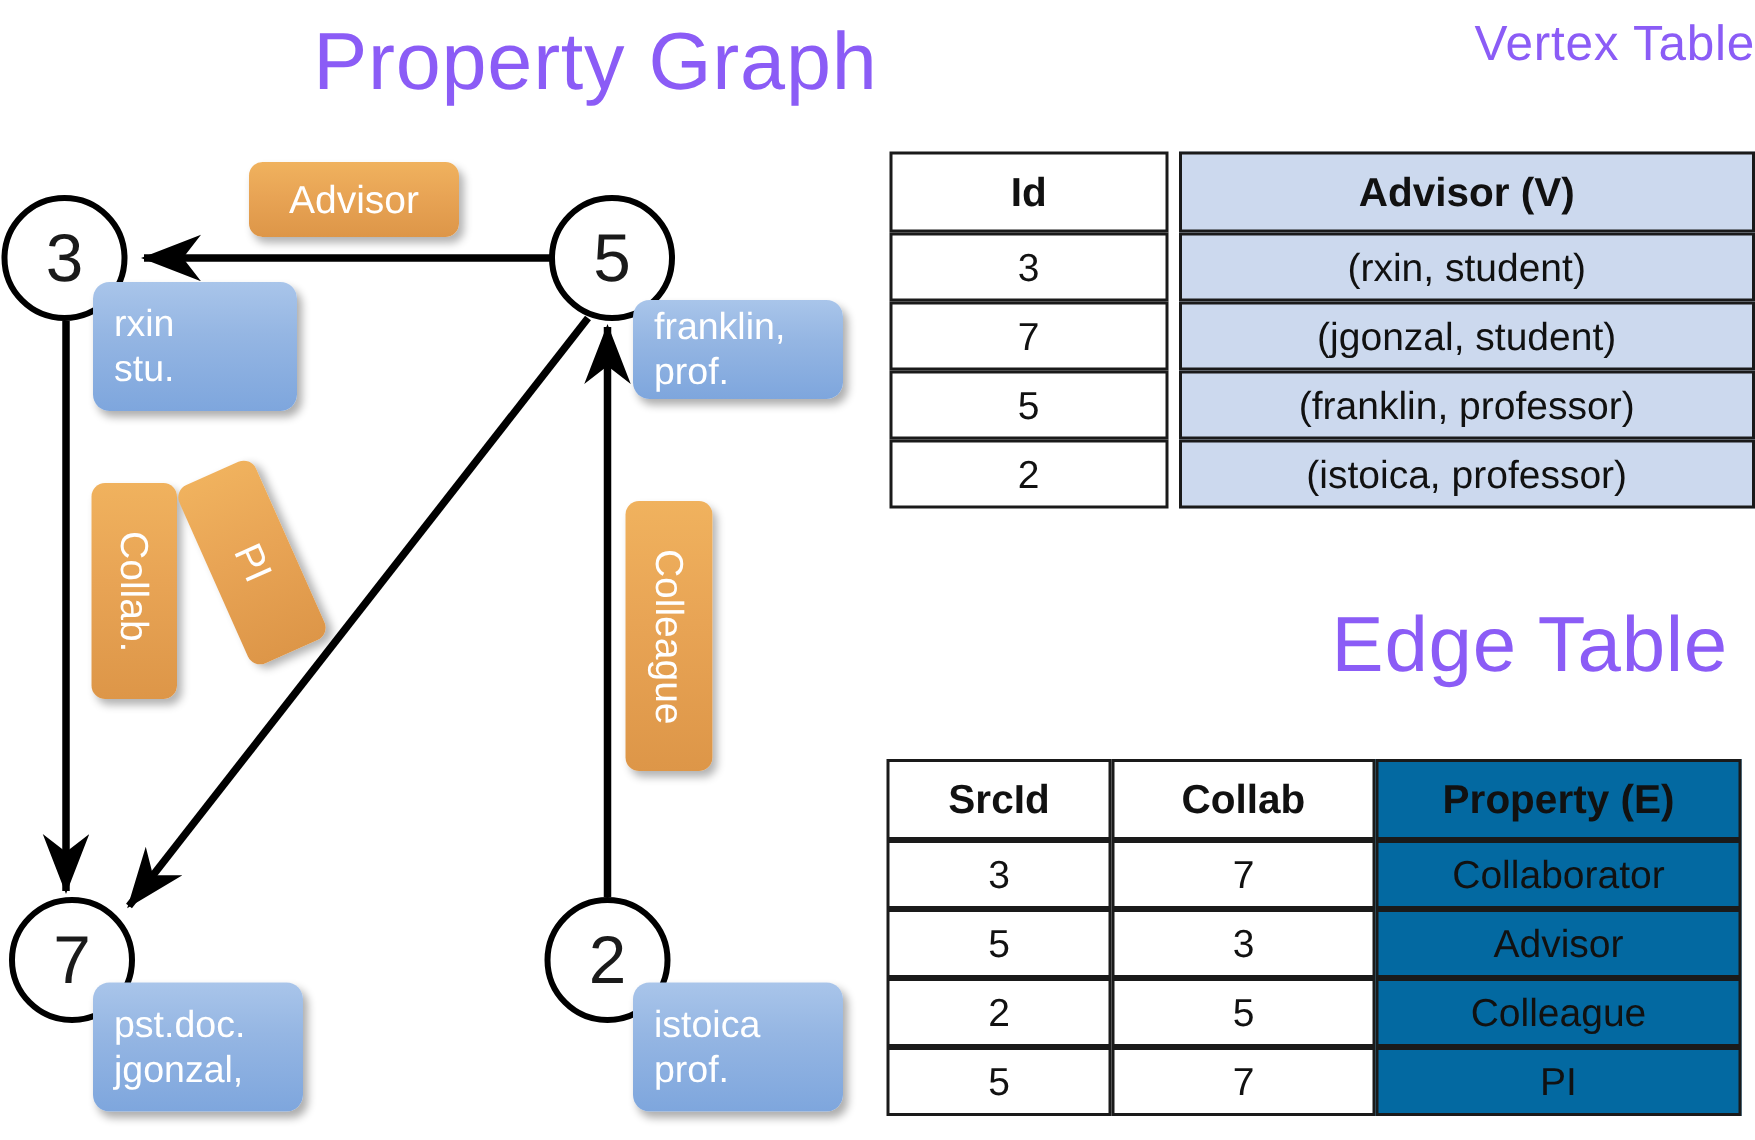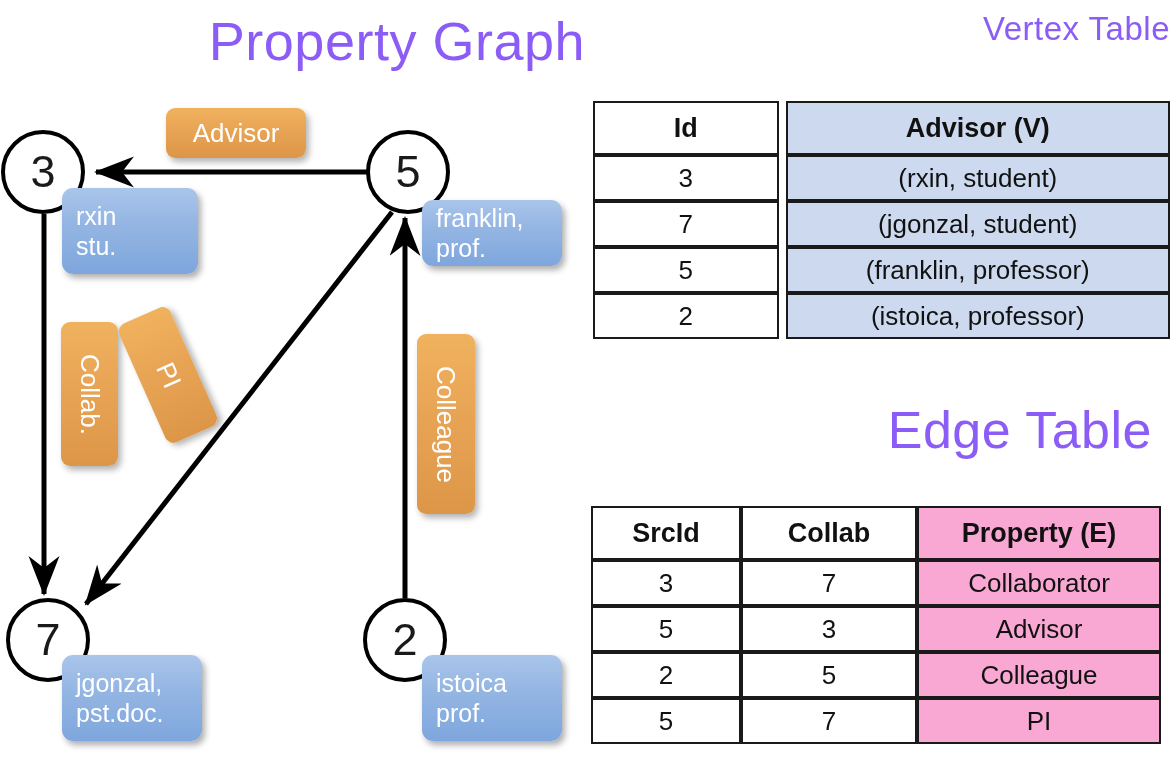--- a/index.html
+++ b/index.html
@@ -164,21 +164,21 @@
     font-weight: 700;
     font-size: 27px;
     height: 54px;
   }
   .gap-col {
     border: none !important;
     width: 7px;
     padding: 0 !important;
   }
   .cell-blue { background: #ccd9ee; }
-  .cell-orange { background: #f9a8d4; }
+  .cell-orange { background: #0369a1; }
 
   #vertex-table { left: 593px; top: 101px; }
   #vertex-table .col-id   { width: 186px; }
   #vertex-table .col-prop { width: 385px; }
 
   #edge-table { left: 591px; top: 489px; margin-top: 17px; }
   #edge-table .col-src  { width: 150px; }
   #edge-table .col-dst  { width: 176px; }
   #edge-table .col-prop { width: 244px; }
 </style>
@@ -224,22 +224,22 @@
 
   <div class="prop-box" id="prop-rxin">
     <span>rxin</span>
     <span>stu.</span>
   </div>
   <div class="prop-box" id="prop-franklin">
     <span>franklin,</span>
     <span>prof.</span>
   </div>
   <div class="prop-box" id="prop-jgonzal">
+    <span>pst.doc.</span>
     <span>jgonzal,</span>
-    <span>pst.doc.</span>
   </div>
   <div class="prop-box" id="prop-istoica">
     <span>istoica</span>
     <span>prof.</span>
   </div>
 
   <div class="edge-label" id="edge-label-advisor">
     <span class="vtext">Advisor</span>
   </div>
   <div class="edge-label" id="edge-label-collab">

